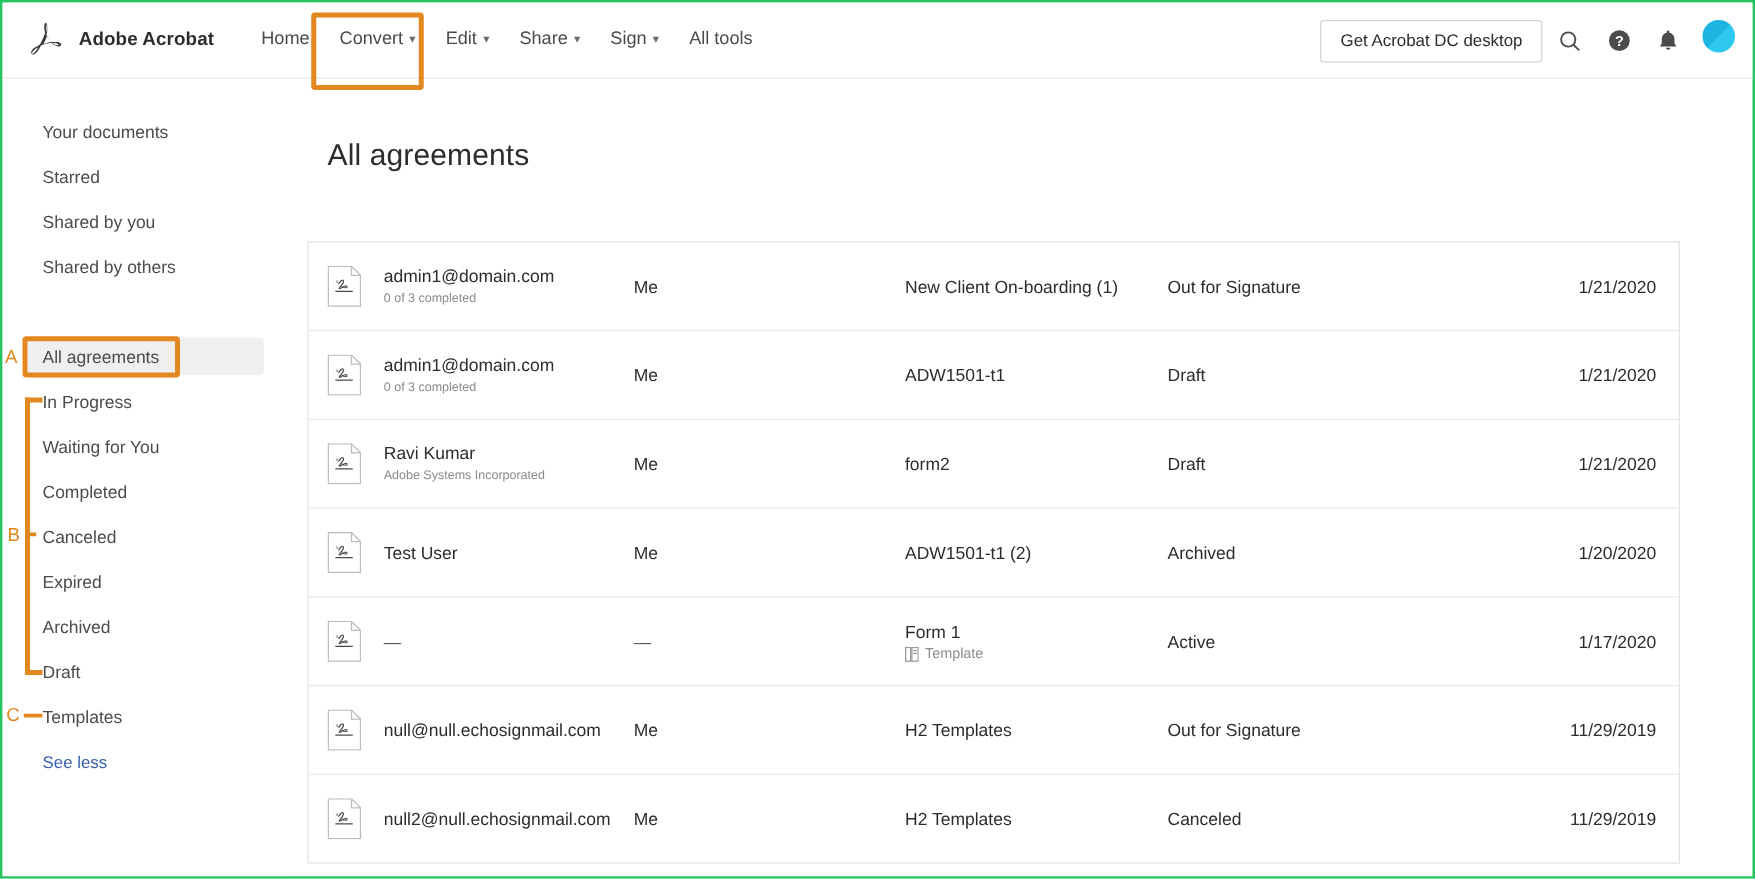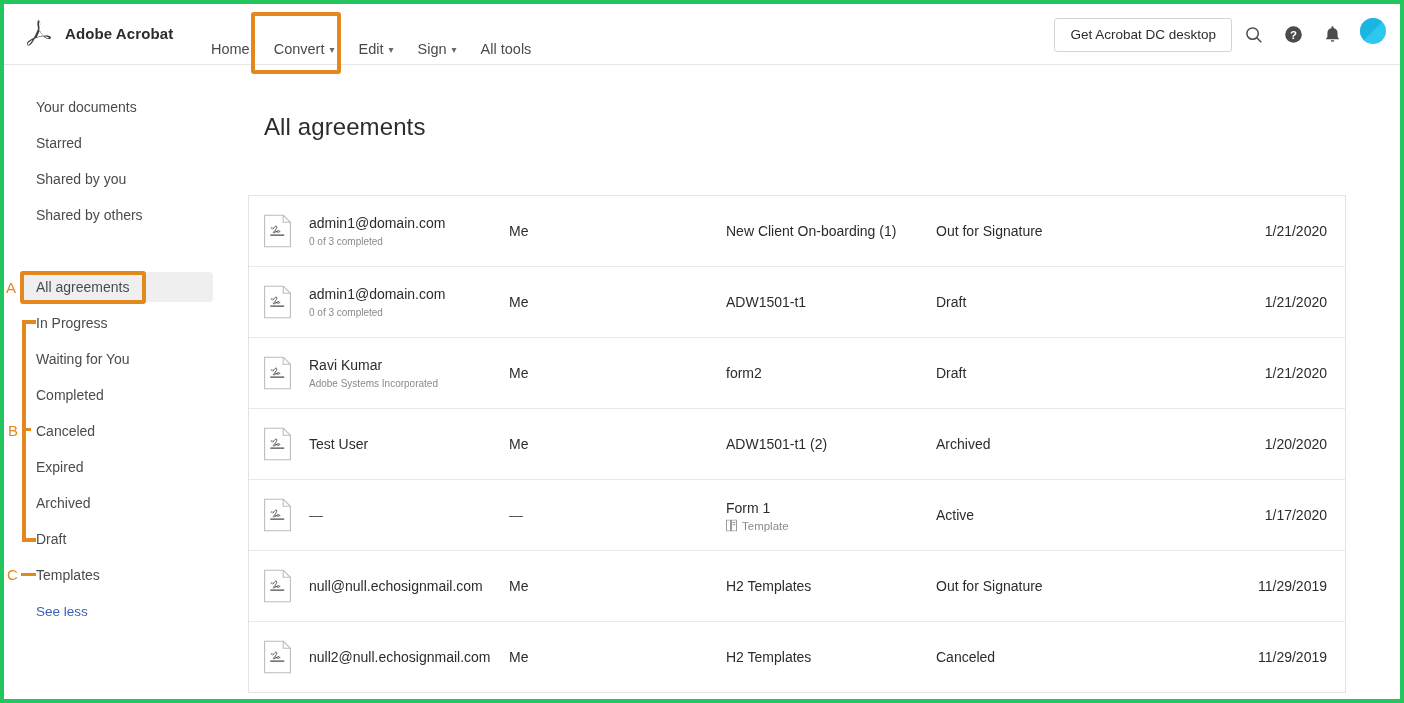--- a/index.html
+++ b/index.html
@@ -10,21 +10,21 @@
     font-family: "Liberation Sans", sans-serif;
     color: #2c2c2c;
     -webkit-font-smoothing: antialiased;
   }
   #page {
     position: relative;
     width: 1404px;
     height: 703px;
     overflow: hidden;
     background: #ffffff;
-    border: 4px solid #22c55e;
+    border: 2px solid #22c55e;
     box-sizing: border-box;
   }
 
   
   .header {
     position: absolute;
     left: 0; top: 0;
     width: 100%;
     height: 61px;
     background: #ffffff;
@@ -41,21 +41,21 @@
   .brand-logo { width: 26px; height: 30px; display:block; }
   .brand-name {
     font-size: 15px;
     font-weight: bold;
     color: #2c2c2c;
     letter-spacing: .1px;
   }
 
   .nav {
     position: absolute;
-    left: 195px; top: 16px;
+    left: 195px; top: 0;
     height: 61px;
     display: flex;
     align-items: flex-start;
   }
   .nav-item {
     position: relative;
     font-size: 14.5px;
     color: #4a4a4a;
     padding: 21px 12px 0 12px;
     height: 61px;
@@ -275,20 +275,23 @@
 
     <div class="nav">
       <div class="nav-item">
         <span>Home</span>
       </div>
       <div class="nav-item">
         <span>Convert</span><span class="caret">▾</span>
       </div>
       <div class="nav-item">
         <span>Edit</span><span class="caret">▾</span>
+      </div>
+      <div class="nav-item">
+        <span>Share</span><span class="caret">▾</span>
       </div>
       <div class="nav-item">
         <span>Sign</span><span class="caret">▾</span>
       </div>
       <div class="nav-item">
         <span>All tools</span>
       </div>
     </div>
 
     <div class="header-right">

